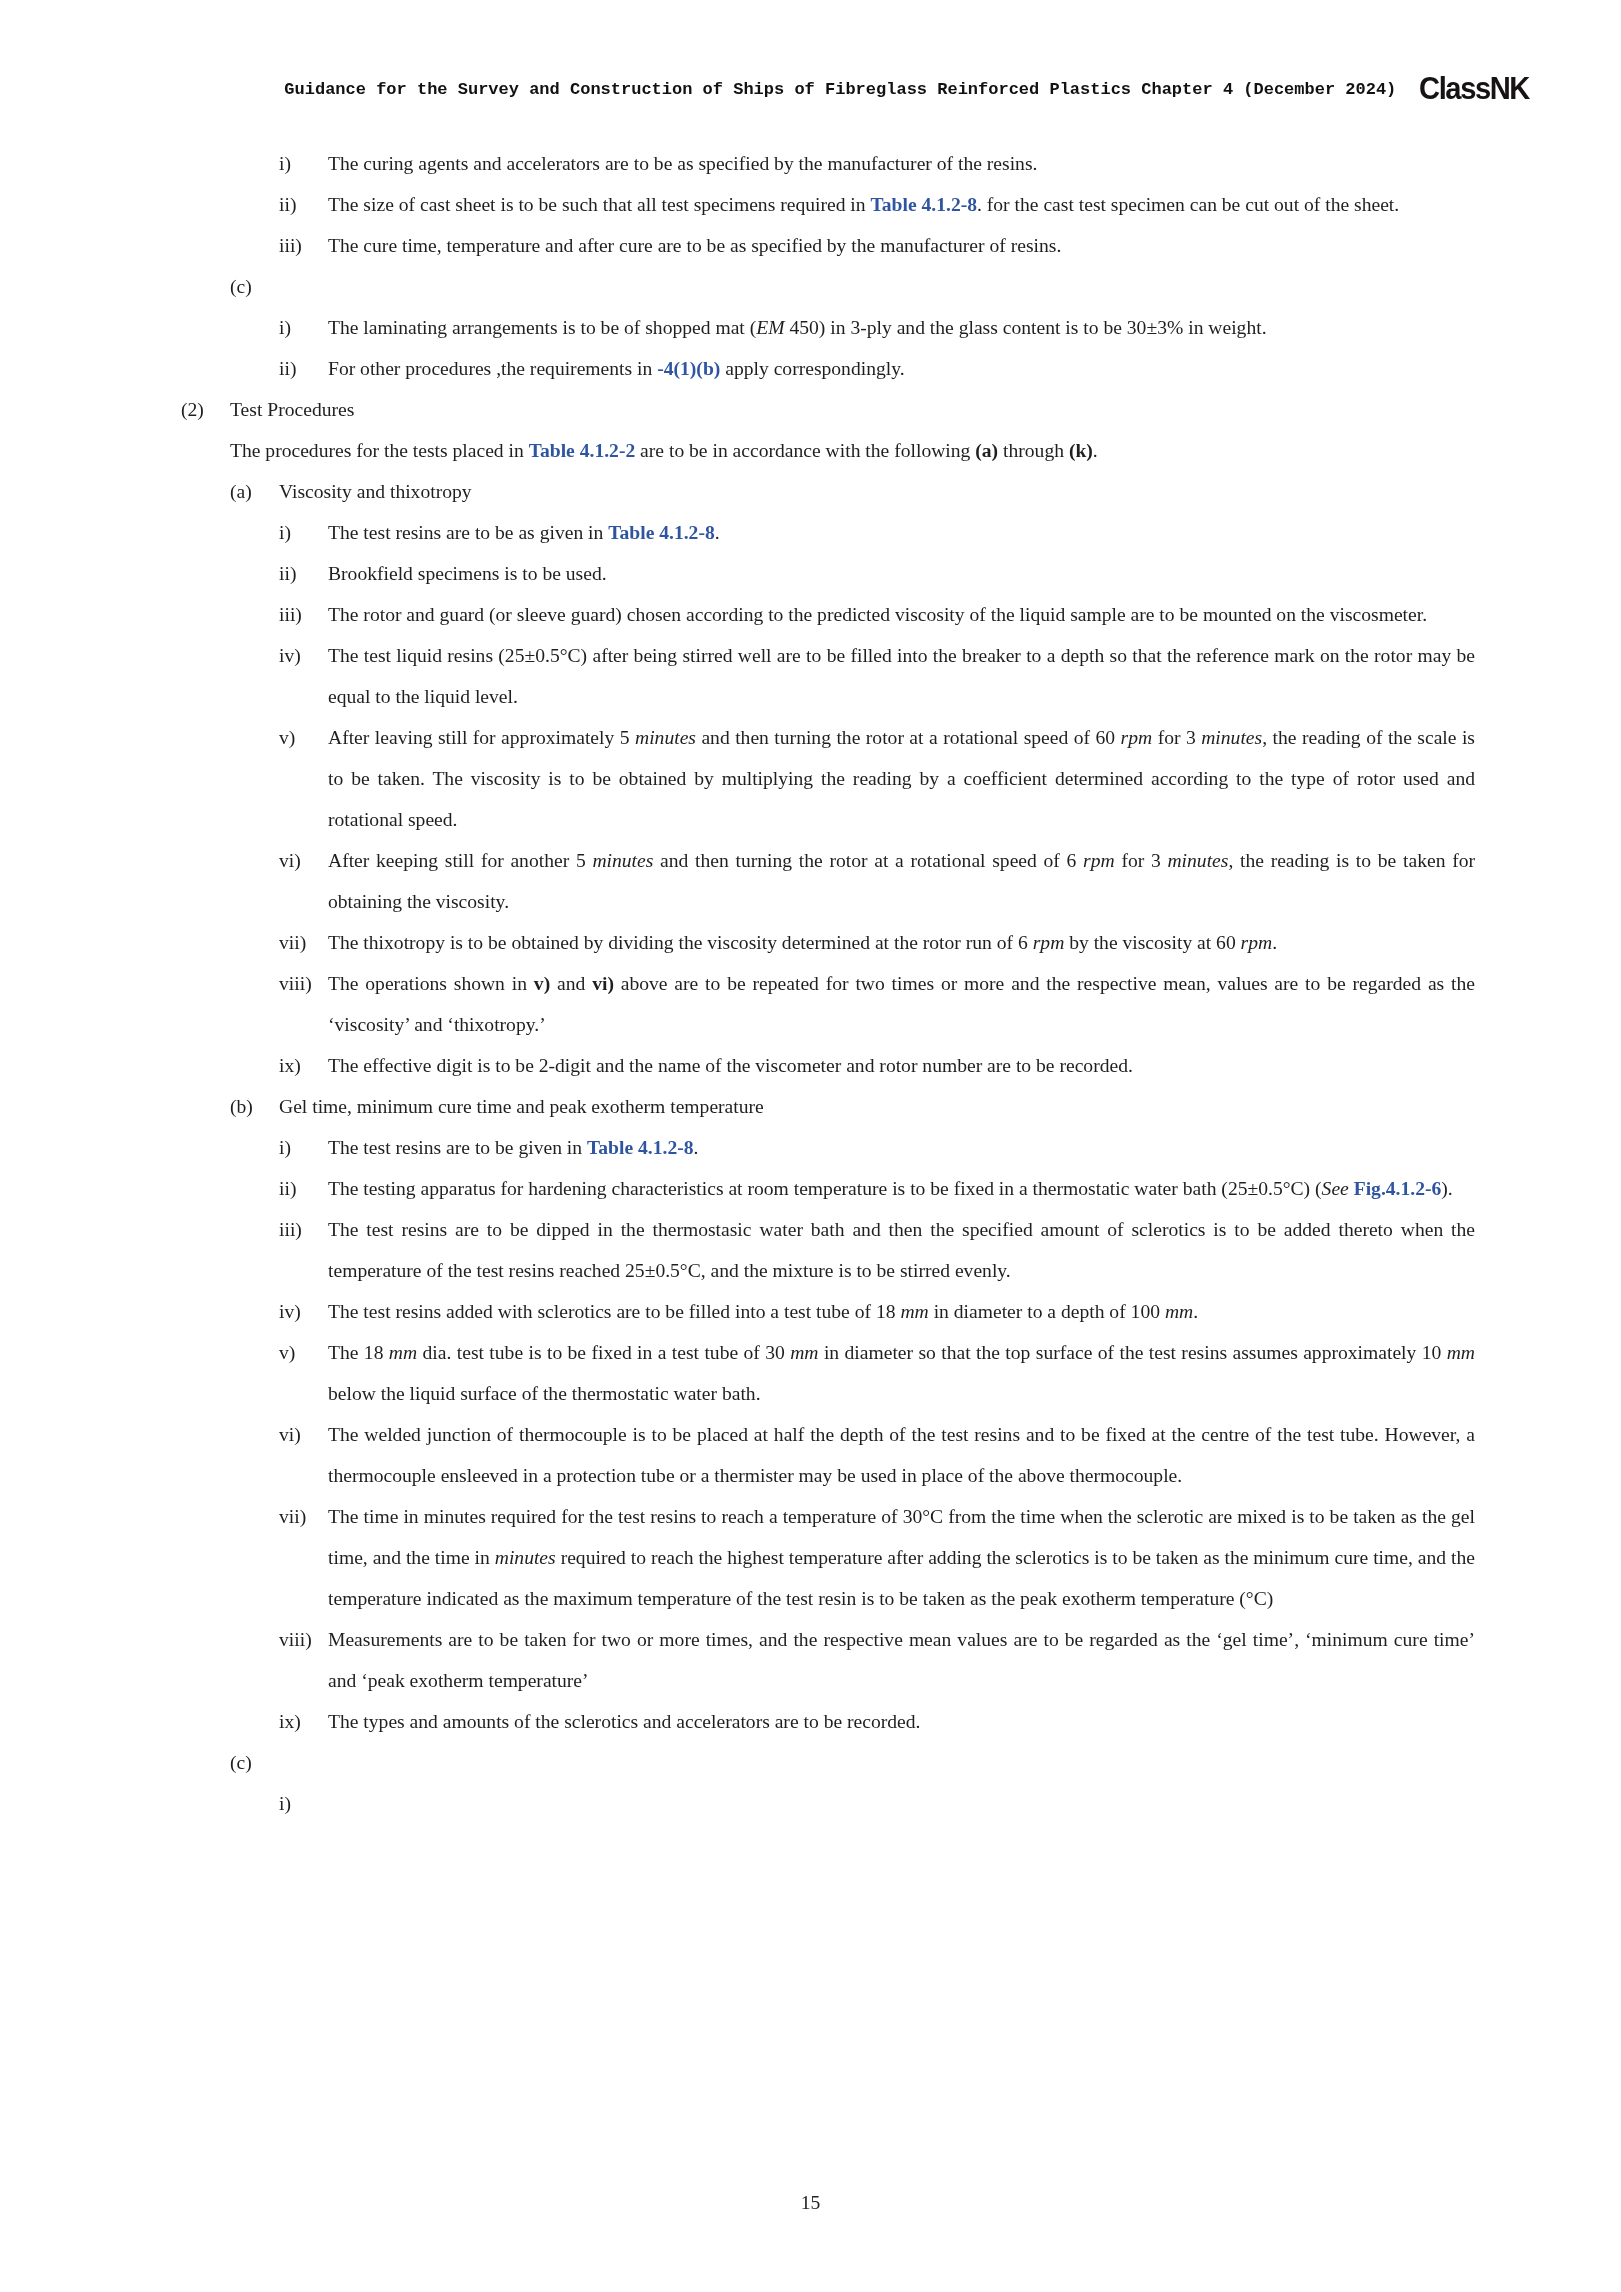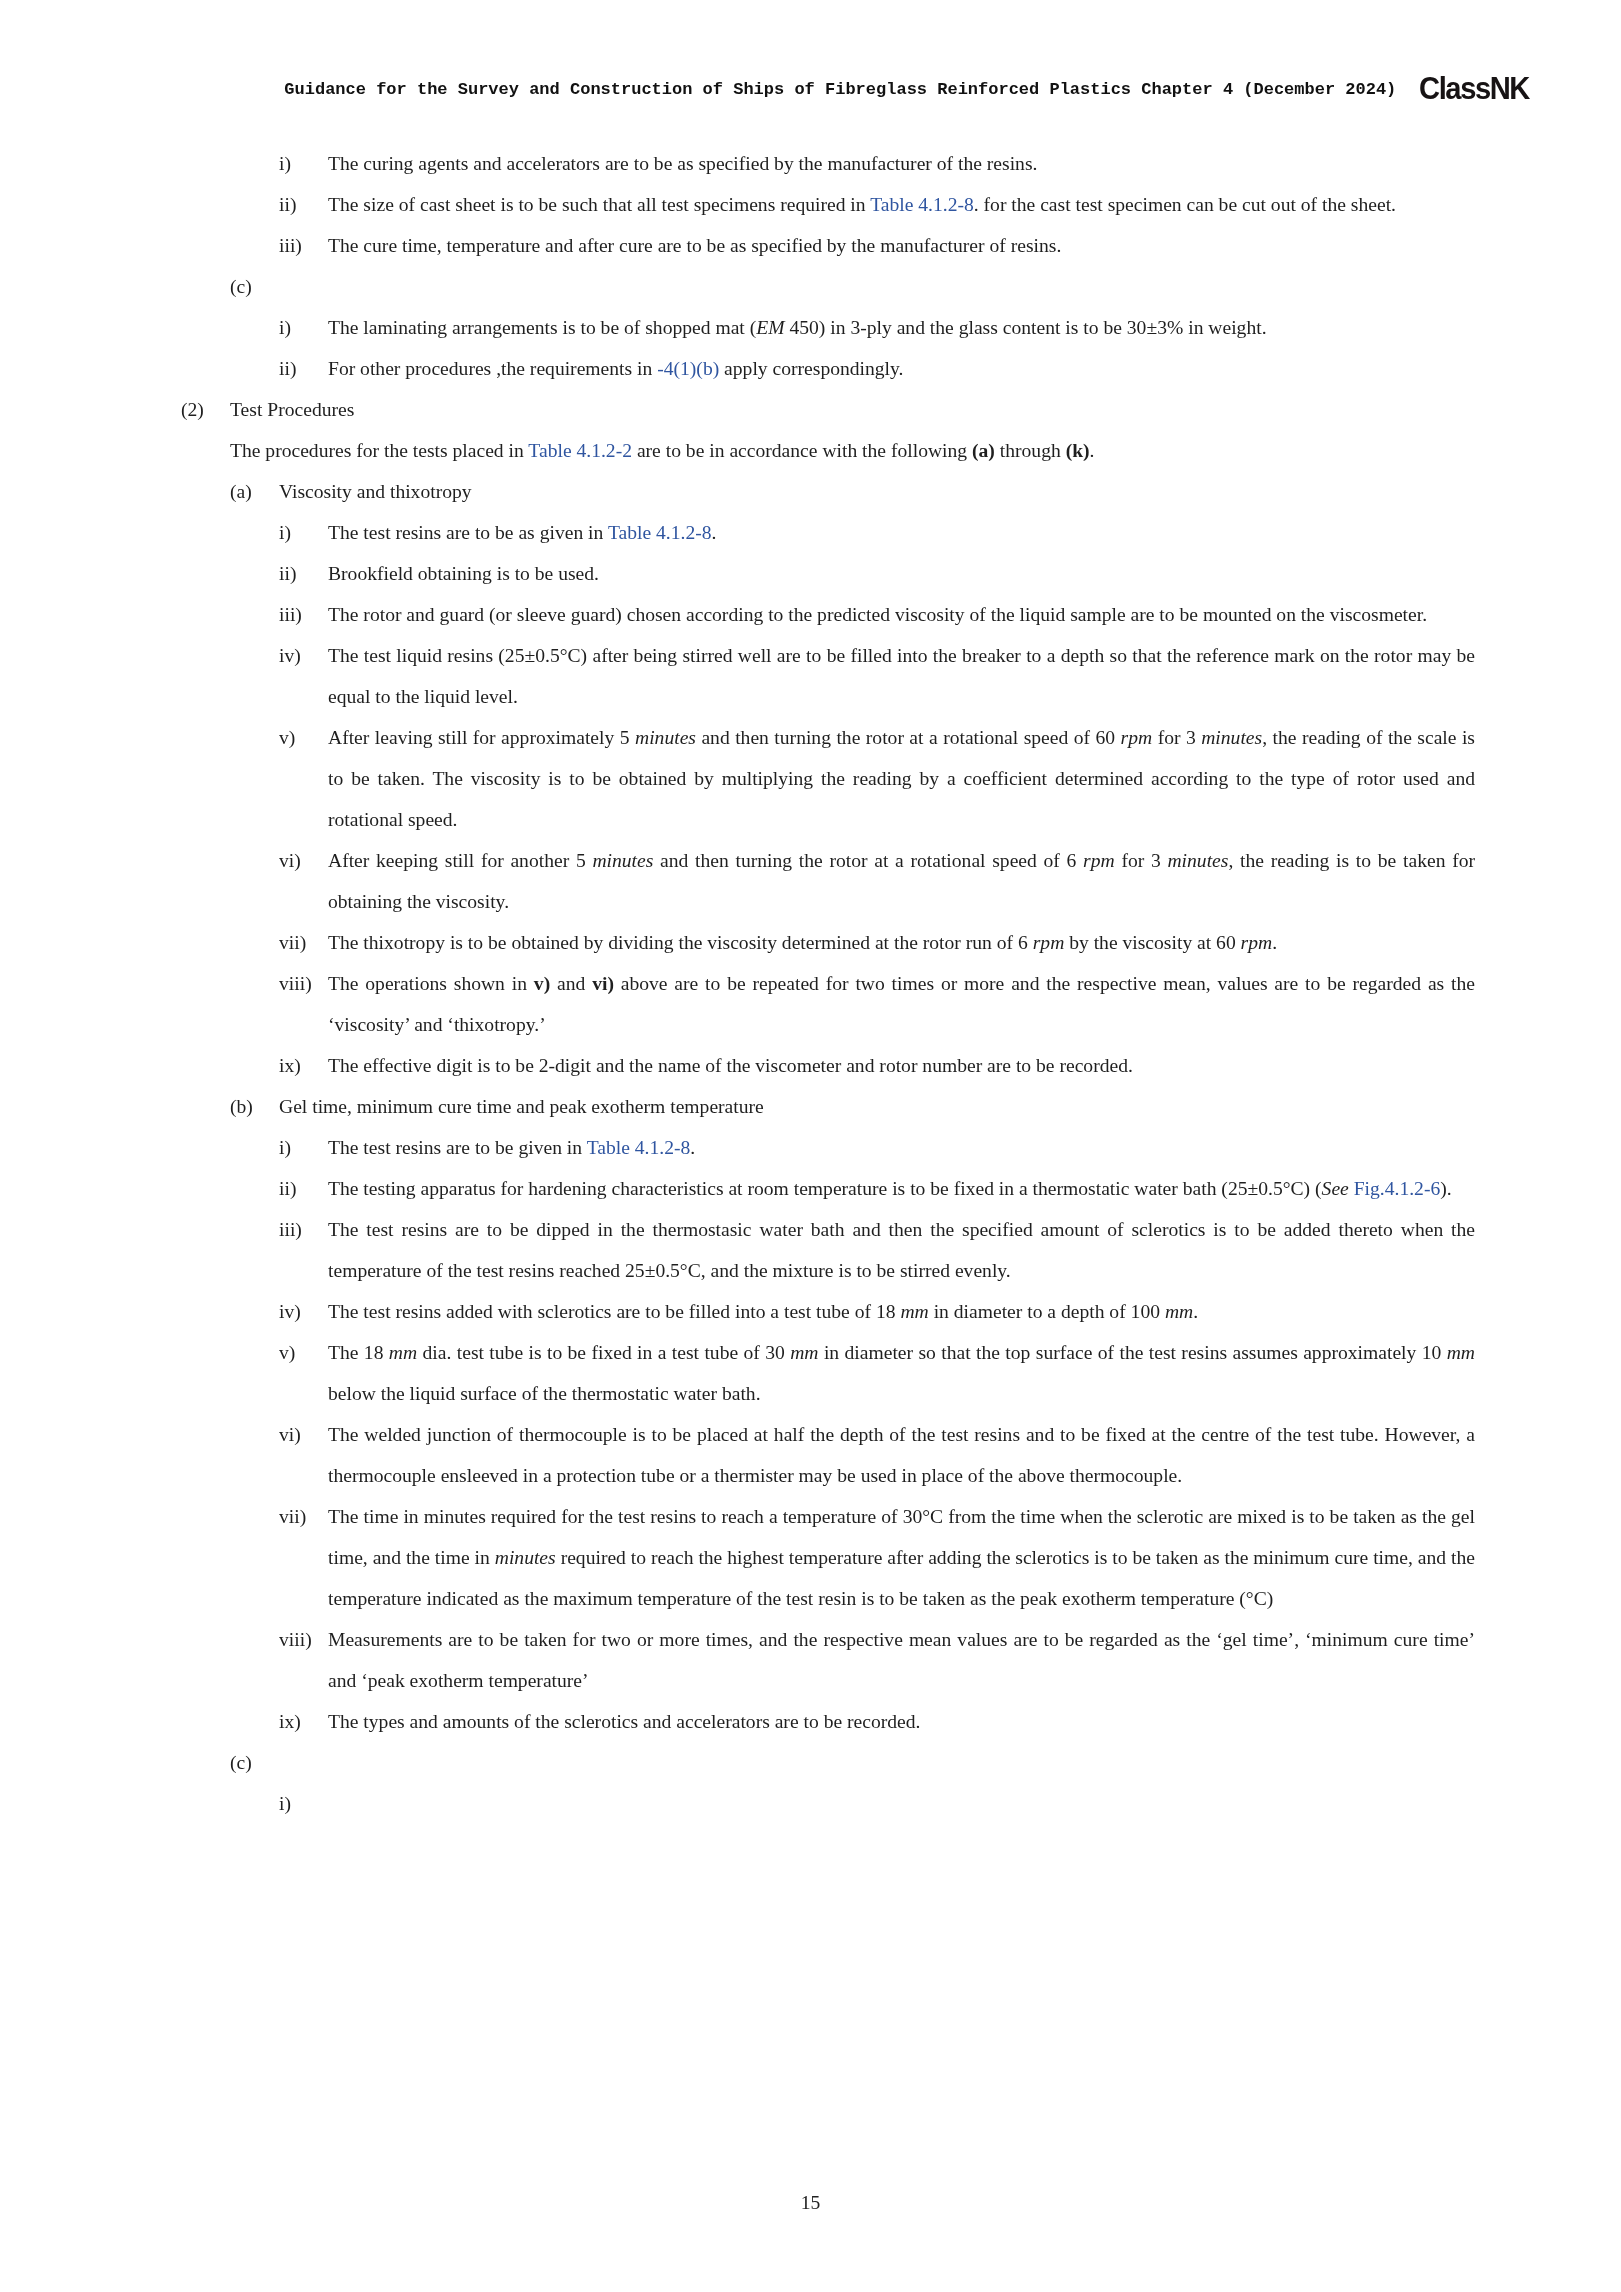--- a/index.html
+++ b/index.html
@@ -35,21 +35,21 @@
   }
   .doc-row { display:flex; }
   .doc-row .marker { flex:0 0 49px; white-space:nowrap; }
   .indent-1  { padding-left:181px; }
   .indent-1t { padding-left:230px; }
   .indent-2  { padding-left:230px; }
   .indent-3  { padding-left:279px; }
   .content { flex:1 1 auto; text-align:justify; }
   .seg-b  { font-weight:bold; }
   .seg-i  { font-style:italic; }
-  .seg-link { font-weight:normal; color:var(--link-color,#2f55a0); cursor:pointer; }
+  .seg-link { font-weight:bold; color:var(--link-color,#2f55a0); cursor:pointer; }
   .footer {
     position:absolute; top:2192px; left:0; width:1621px;
     text-align:center; font-size:19.6px; color:#222;
   }
 </style>
 </head>
 <body>
 
 <div class="page">
   <div class="header">
@@ -91,21 +91,21 @@
       <div class="doc-row indent-2">
         <span class="marker">(a)</span>
         <span class="content"><span>Viscosity and thixotropy</span></span>
       </div>
       <div class="doc-row indent-3">
         <span class="marker">i)</span>
         <span class="content"><span>The test resins are to be as given in </span><span class="seg-link">Table 4.1.2-8</span><span>.</span></span>
       </div>
       <div class="doc-row indent-3">
         <span class="marker">ii)</span>
-        <span class="content"><span>Brookfield obtaining is to be used.</span></span>
+        <span class="content"><span>Brookfield specimens is to be used.</span></span>
       </div>
       <div class="doc-row indent-3">
         <span class="marker">iii)</span>
         <span class="content"><span>The rotor and guard (or sleeve guard) chosen according to the predicted viscosity of the liquid sample are to be mounted on the viscosmeter.</span></span>
       </div>
       <div class="doc-row indent-3">
         <span class="marker">iv)</span>
         <span class="content"><span>The test liquid resins (25±0.5°C) after being stirred well are to be filled into the breaker to a depth so that the reference mark on the rotor may be equal to the liquid level.</span></span>
       </div>
       <div class="doc-row indent-3">

